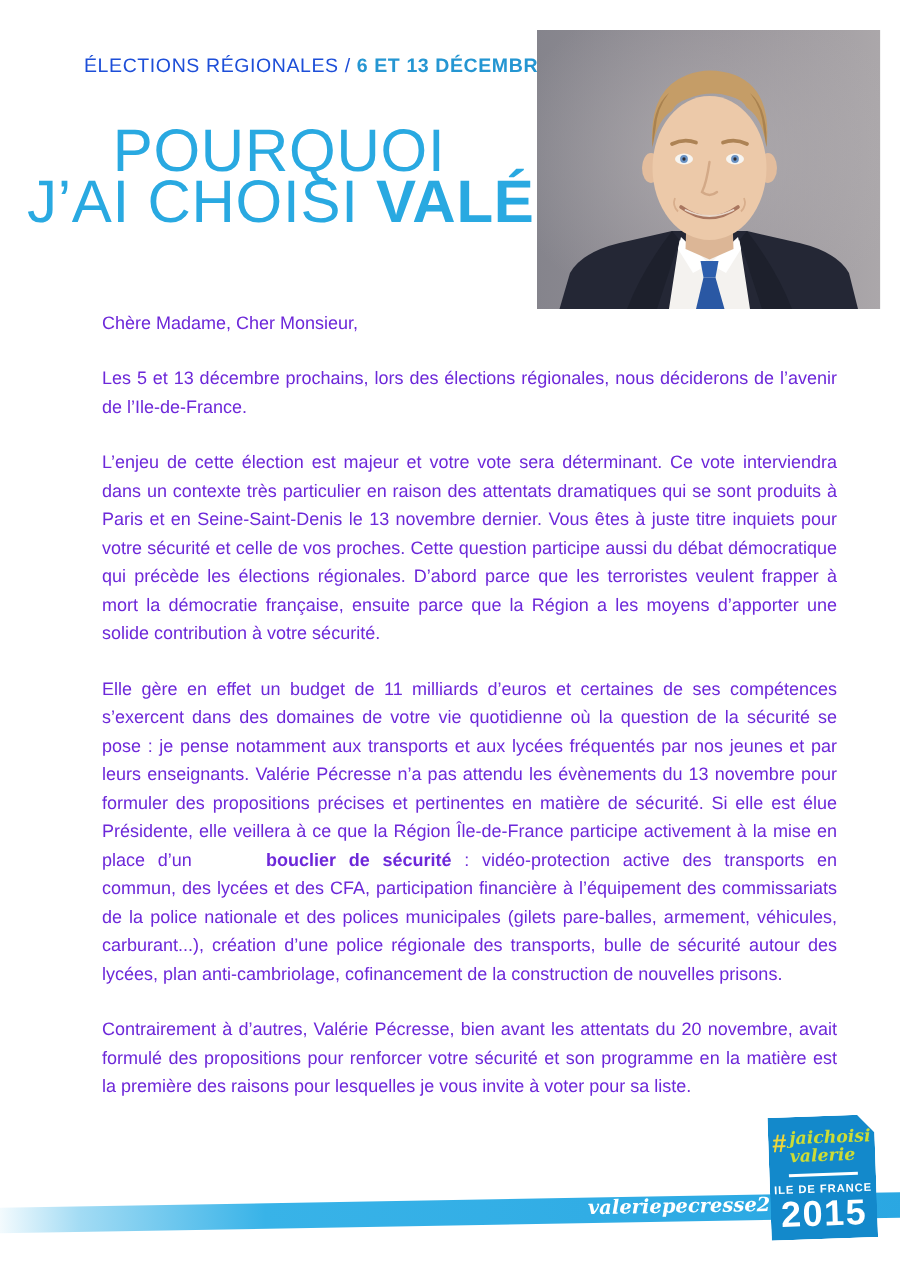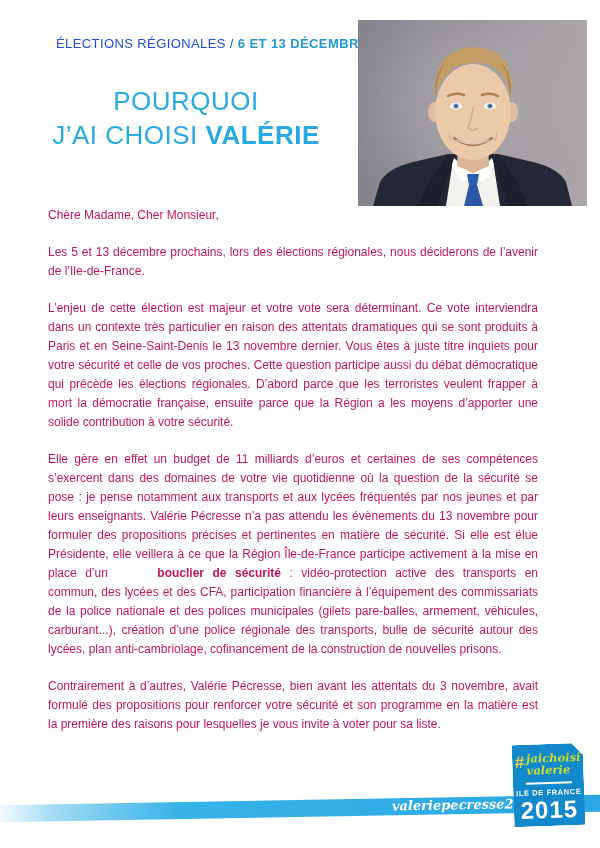--- a/index.html
+++ b/index.html
@@ -10,31 +10,31 @@
   
   .banner{
     position:absolute;left:56px;top:36px;font-size:13px;letter-spacing:.4px;
     white-space:nowrap;
   }
   .banner .light{color:#1d4ed8;font-weight:400;}
   .banner .strong{color:#2596d2;font-weight:700;}
   
   .headline{
     position:absolute;left:18px;top:84px;width:336px;text-align:center;
-    color:#29a9e1;font-size:26px;line-height:34px;letter-spacing:.5px;white-space:nowrap;
+    color:#29a9e1;font-size:40px;line-height:34px;letter-spacing:.5px;white-space:nowrap;
   }
   .headline .bold{font-weight:700;margin-top:42px;}
   
   .photo{
     position:absolute;left:358px;top:20px;width:229px;height:186px;overflow:hidden;
   }
   
   .letter{
-    position:absolute;left:48px;top:206px;width:490px;
-    color:#be185d;font-size:12px;line-height:19px;text-align:justify;
+    position:absolute;left:68px;top:206px;width:490px;
+    color:#6d28d9;font-size:12px;line-height:19px;text-align:justify;
   }
   .letter p{margin:0 0 18px 0;}
   .letter .b{font-weight:700;padding-left:41px;}
   
   .ribbon{
     position:absolute;left:-8px;top:800px;width:616px;height:17px;z-index:1;
     transform:rotate(-1deg);
     background:linear-gradient(to right,rgba(255,255,255,0) 0%,rgba(70,184,233,.5) 10%,#38b3e8 30%,#2aa7e2 100%);
   }
   .ribbon .url{
@@ -130,21 +130,21 @@
       <path d="M92 112 Q90 117 94 121" stroke="#d8ae8c" stroke-width="1.2" fill="none"></path>
       <path d="M138 112 Q140 117 136 121" stroke="#d8ae8c" stroke-width="1.2" fill="none"></path>
     </svg>
   </div>
 
   <div class="letter">
     <p>Chère Madame, Cher Monsieur,</p>
     <p>Les 5 et 13 décembre prochains, lors des élections régionales, nous déciderons de l’avenir de l’Ile-de-France.</p>
     <p>L’enjeu de cette élection est majeur et votre vote sera déterminant. Ce vote interviendra dans un contexte très particulier en raison des attentats dramatiques qui se sont produits à Paris et en Seine-Saint-Denis le 13 novembre dernier. Vous êtes à juste titre inquiets pour votre sécurité et celle de vos proches. Cette question participe aussi du débat démocratique qui précède les élections régionales. D’abord parce que les terroristes veulent frapper à mort la démocratie française, ensuite parce que la Région a les moyens d’apporter une solide contribution à votre sécurité.</p>
     <p><span>Elle gère en effet un budget de 11 milliards d’euros et certaines de ses compétences s’exercent dans des domaines de votre vie quotidienne où la question de la sécurité se pose : je pense notamment aux transports et aux lycées fréquentés par nos jeunes et par leurs enseignants. Valérie Pécresse n’a pas attendu les évènements du 13 novembre pour formuler des propositions précises et pertinentes en matière de sécurité. Si elle est élue Présidente, elle veillera à ce que la Région Île-de-France participe activement à la mise en place d’un </span><span class="b">bouclier de sécurité</span><span> : vidéo-protection active des transports en commun, des lycées et des CFA, participation financière à l’équipement des commissariats de la police nationale et des polices municipales (gilets pare-balles, armement, véhicules, carburant...), création d’une police régionale des transports, bulle de sécurité autour des lycées, plan anti-cambriolage, cofinancement de la construction de nouvelles prisons.</span></p>
-    <p>Contrairement à d’autres, Valérie Pécresse, bien avant les attentats du 3 novembre, avait formulé des propositions pour renforcer votre sécurité et son programme en la matière est la première des raisons pour lesquelles je vous invite à voter pour sa liste.</p>
+    <p>Contrairement à d’autres, Valérie Pécresse, bien avant les attentats du 20 novembre, avait formulé des propositions pour renforcer votre sécurité et son programme en la matière est la première des raisons pour lesquelles je vous invite à voter pour sa liste.</p>
   </div>
 
   <div class="ribbon">
     <span class="url">valeriepecresse2015.fr</span>
   </div>
 
   <div class="badge">
     <span class="fold"></span>
     <div class="badge-script">
       <span class="hash">#</span>

